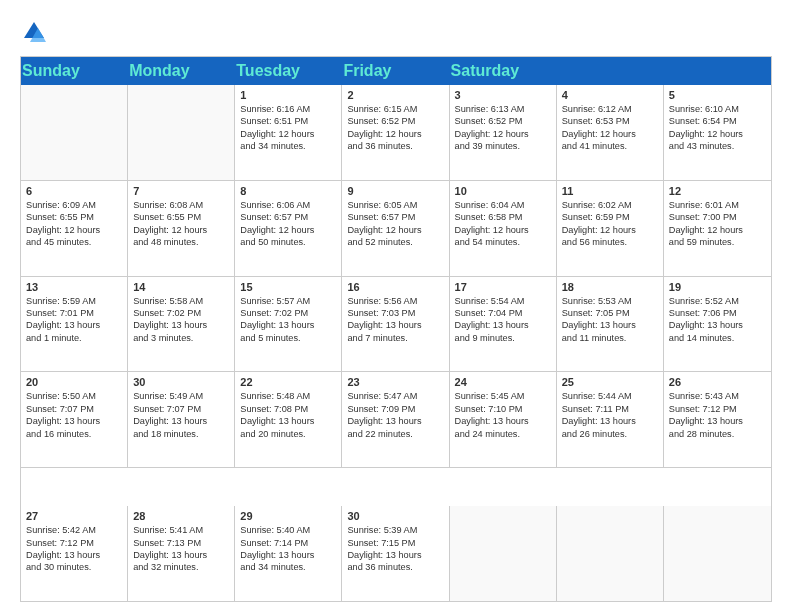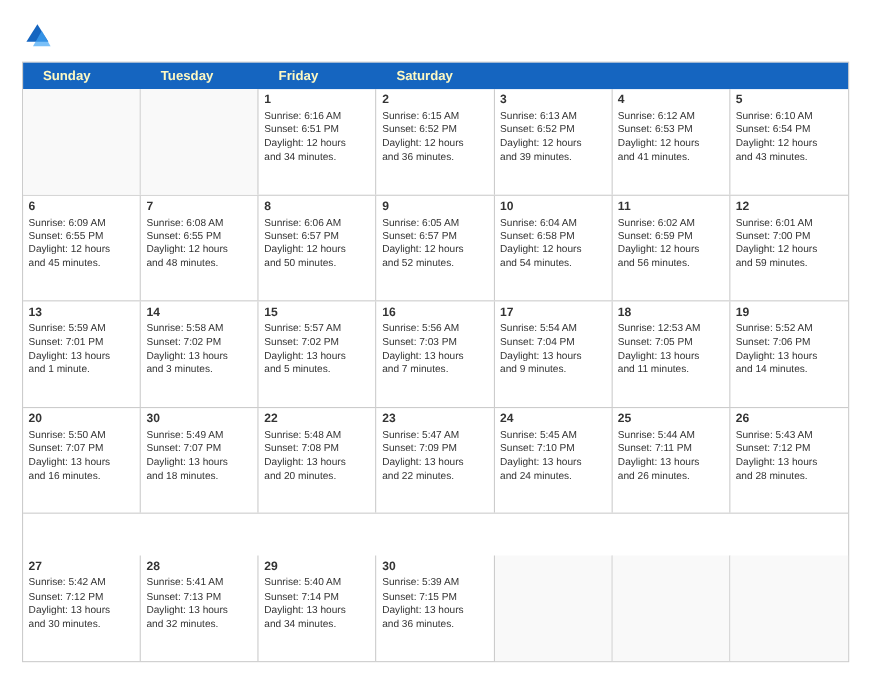--- a/index.html
+++ b/index.html
@@ -65,24 +65,24 @@
       display: flex;
       flex-direction: column;
       border: 1px solid #ccc;
     }
     .cal-header {
       display: grid;
       grid-template-columns: repeat(7, 1fr);
       background: #1565c0;
     }
     .cal-header-cell {
-      color: #fef9c3;
-      font-size: 12px;
-      font-weight: bold;
-      padding: 5px 18px;
+      color: #5eead4;
+      font-size: 16px;
+      font-weight: bold;
+      padding: 5px 1px;
       text-align: left;
     }
     .cal-body {
       flex: 1;
       display: flex;
       flex-direction: column;
     }
     .cal-row {
       display: grid;
       grid-template-columns: repeat(7, 1fr);
@@ -136,20 +136,21 @@
     </div>
     <div class="title-block">
       <div class="month-title"></div>
       <div class="location-title"></div>
     </div>
   </div>
 
   <div class="calendar">
     <div class="cal-header" id="cal-header">
         <div class="cal-header-cell">Sunday</div>
+        <div class="cal-header-cell">Monday</div>
         <div class="cal-header-cell">Tuesday</div>
         <div class="cal-header-cell">Friday</div>
         <div class="cal-header-cell">Saturday</div>
       </div>
     <div class="cal-body" id="cal-body">
         <div class="cal-row">
           <div class="cal-cell empty"></div>
           <div class="cal-cell empty"></div>
           <div class="cal-cell">
             <span class="day-num">1</span>
@@ -269,21 +270,21 @@
           </div>
           <div class="cal-cell">
             <span class="day-num">17</span>
             <span class="cell-line">Sunrise: 5:54 AM</span>
             <span class="cell-line">Sunset: 7:04 PM</span>
             <span class="cell-line">Daylight: 13 hours</span>
             <span class="cell-line">and 9 minutes.</span>
           </div>
           <div class="cal-cell">
             <span class="day-num">18</span>
-            <span class="cell-line">Sunrise: 12:53 AM</span>
+            <span class="cell-line">Sunrise: 5:53 AM</span>
             <span class="cell-line">Sunset: 7:05 PM</span>
             <span class="cell-line">Daylight: 13 hours</span>
             <span class="cell-line">and 11 minutes.</span>
           </div>
           <div class="cal-cell">
             <span class="day-num">19</span>
             <span class="cell-line">Sunrise: 5:52 AM</span>
             <span class="cell-line">Sunset: 7:06 PM</span>
             <span class="cell-line">Daylight: 13 hours</span>
             <span class="cell-line">and 14 minutes.</span>

